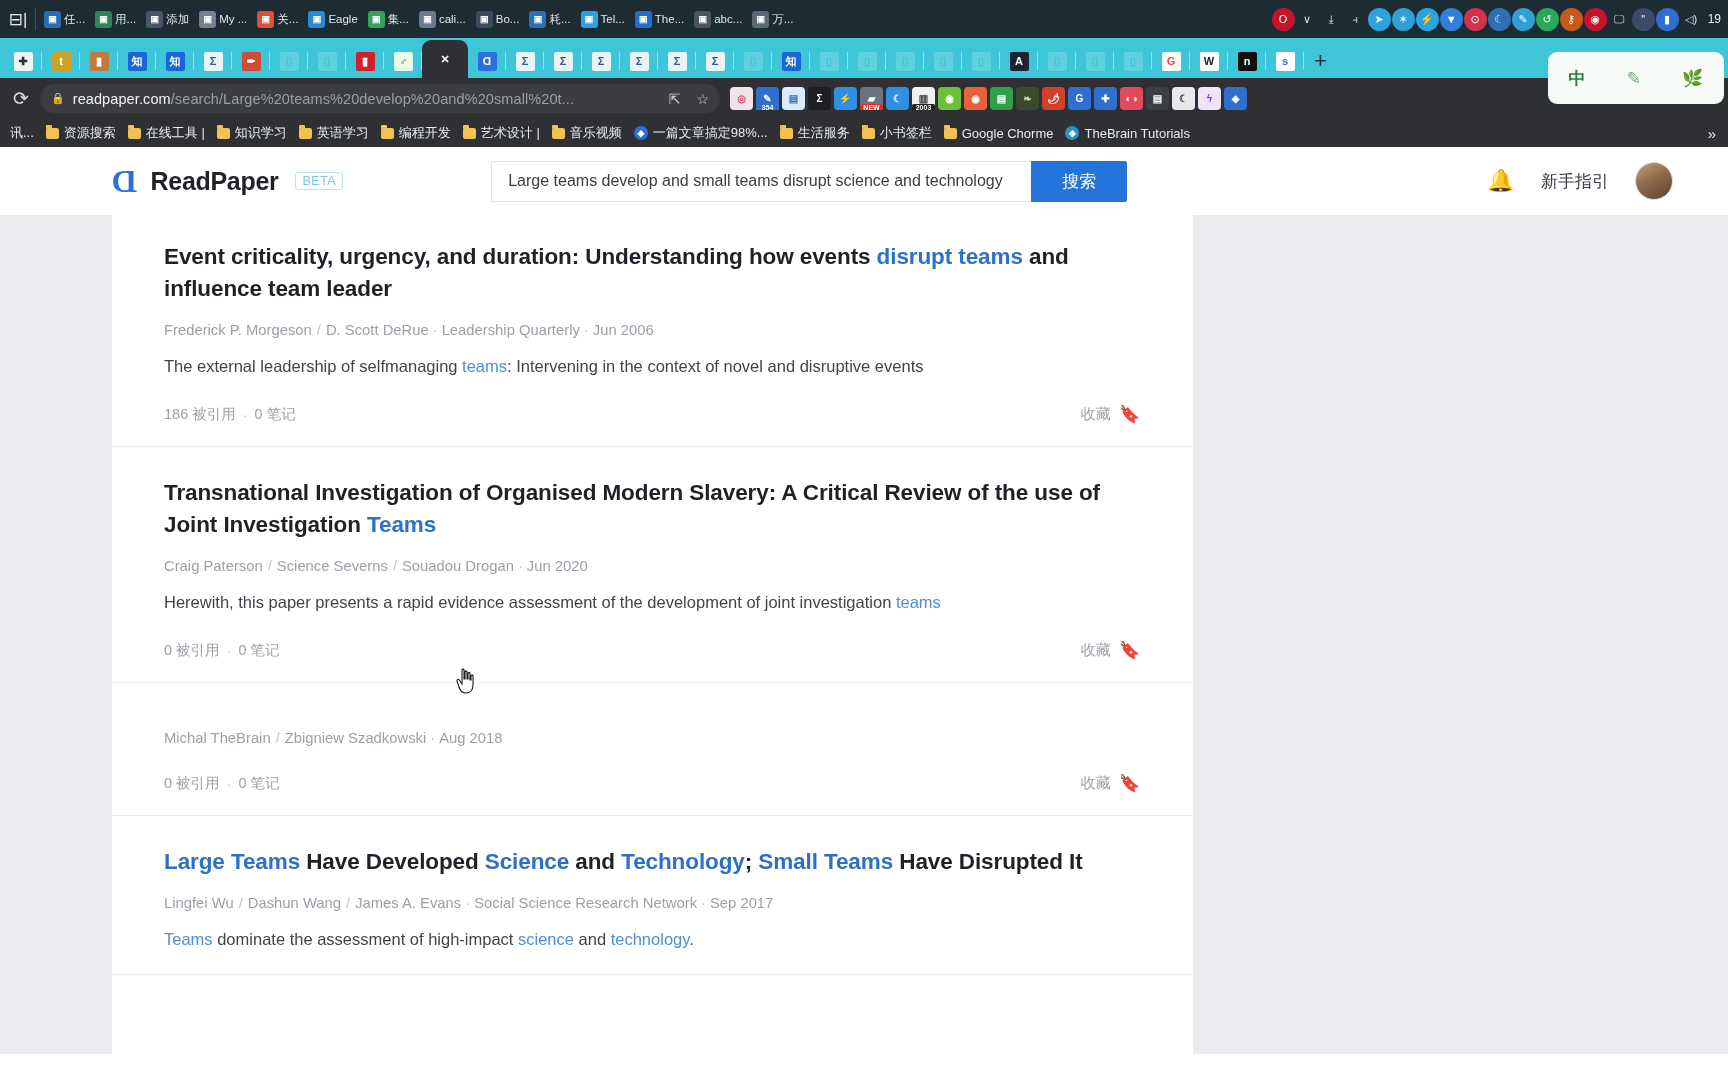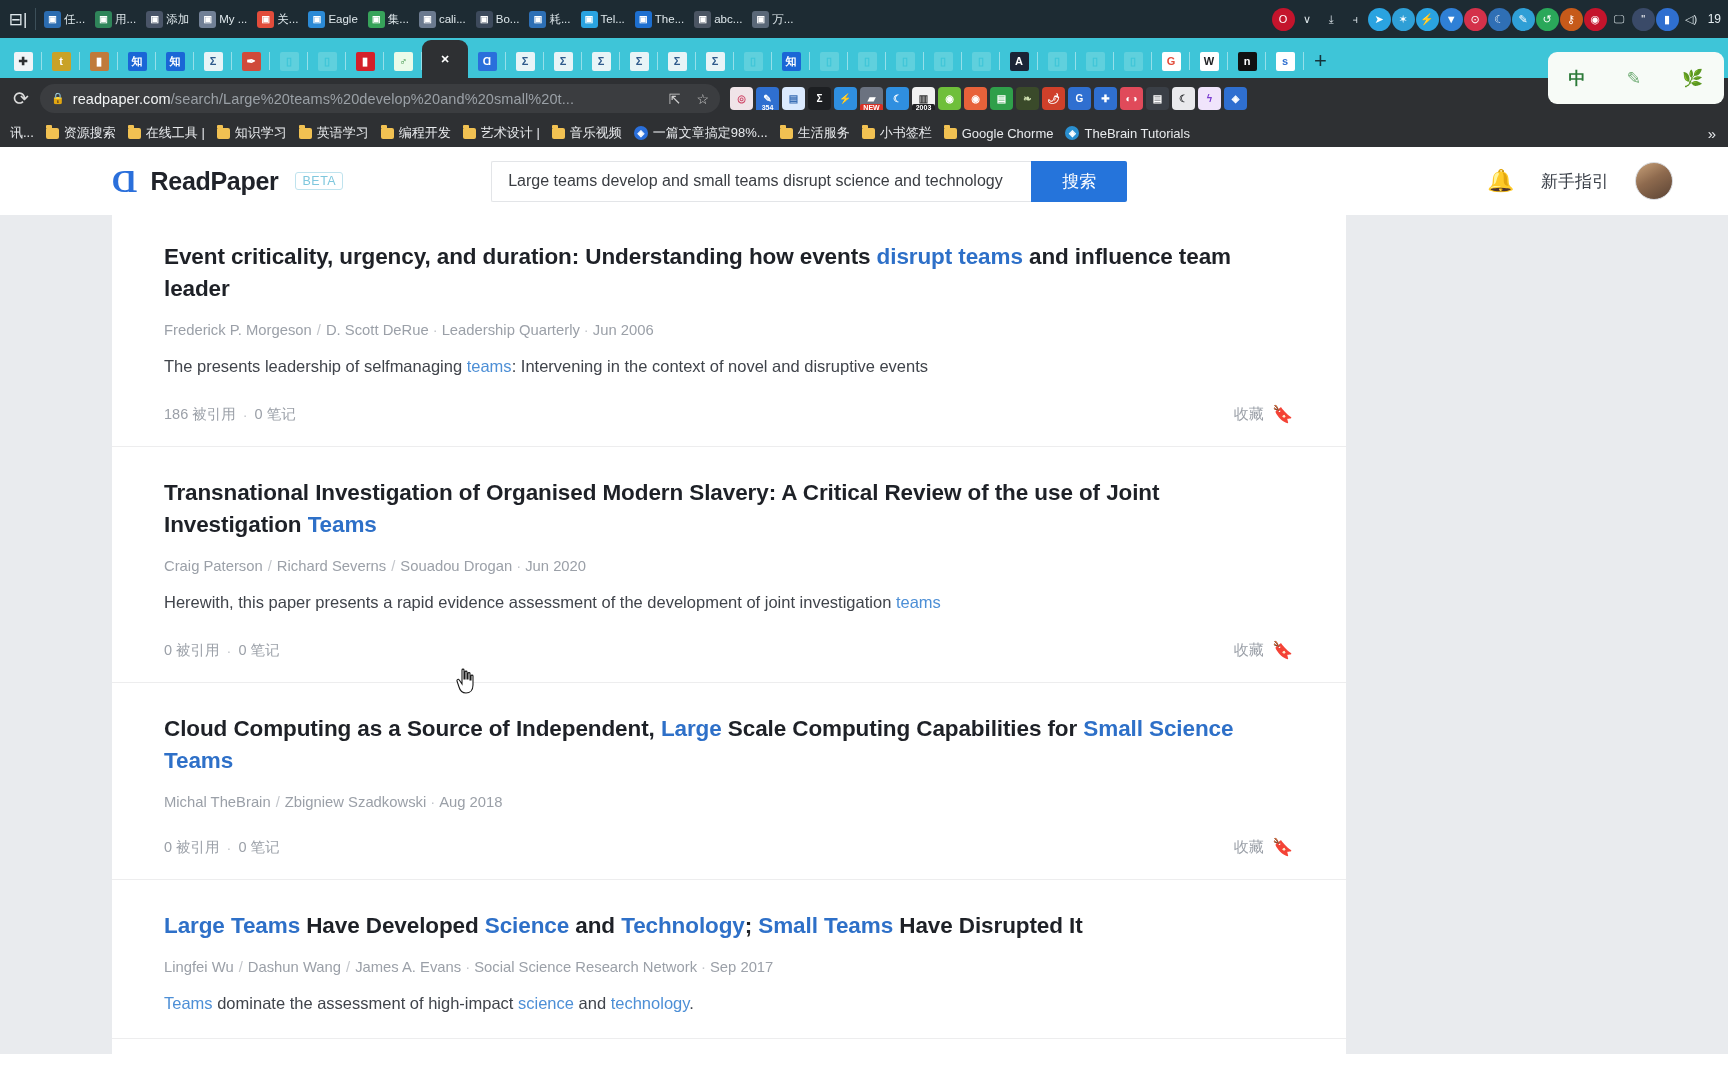--- a/index.html
+++ b/index.html
@@ -204,21 +204,21 @@
   .guide-text { font-size: 17px; color: #3b4049; }
   .avatar {
     width: 38px; height: 38px; border-radius: 50%;
     background: linear-gradient(150deg,#c9a27a 0%,#8e6a4e 45%,#5a4334 100%);
     border: 1px solid #d7d9dd;
   }
 
   .results-card {
     position: absolute;
     left: 112px; top: 68px;
-    width: 1234px;
+    width: 1081px;
     background: #ffffff;
     min-height: 839px;
     padding: 0 0 0 0;
   }
   .result {
     padding: 30px 52px 22px 52px;
     border-bottom: 1px solid #ededee;
   }
   .result:first-child { padding-top: 26px; }
   .r-title {
@@ -613,47 +613,46 @@
       <span class="bell">🔔</span>
       <span class="guide-text">新手指引</span>
       <span class="avatar"></span>
     </div>
   </div>
 
   <div class="results-card" id="results">
       <div class="result">
         <div class="r-title"><span>Event criticality, urgency, and duration: Understanding how events </span><span class="hl">disrupt teams</span><span> and influence team leader</span></div>
         <div class="r-meta"><span>Frederick P. Morgeson</span><span class="sl">/</span><span>D. Scott DeRue</span><span class="dt">·</span><span>Leadership Quarterly</span><span class="dt">·</span><span>Jun 2006</span></div>
-        <div class="r-abs"><span>The presents leadership of selfmanaging </span><span class="hl">teams</span><span>: Intervening in the context of novel and disruptive events</span></div>
+        <div class="r-abs"><span>The external leadership of selfmanaging </span><span class="hl">teams</span><span>: Intervening in the context of novel and disruptive events</span></div>
         <div class="r-foot">
           <span>186 被引用</span>
           <span class="mid-dot">·</span>
           <span>0 笔记</span>
           <span class="fav-btn">
             <span>收藏</span>
             <span class="bm-icon">🔖</span>
           </span>
         </div>
       </div>
       <div class="result">
         <div class="r-title"><span>Transnational Investigation of Organised Modern Slavery: A Critical Review of the use of Joint Investigation </span><span class="hl">Teams</span></div>
-        <div class="r-meta"><span>Craig Paterson</span><span class="sl">/</span><span>Richard Severns</span><span class="sl">/</span><span>Souadou Drogan</span><span class="dt">·</span><span>Jun 2020</span></div>
+        <div class="r-meta"><span>Craig Paterson</span><span class="sl">/</span><span>Science Severns</span><span class="sl">/</span><span>Souadou Drogan</span><span class="dt">·</span><span>Jun 2020</span></div>
         <div class="r-abs"><span>Herewith, this paper presents a rapid evidence assessment of the development of joint investigation </span><span class="hl">teams</span></div>
         <div class="r-foot">
           <span>0 被引用</span>
           <span class="mid-dot">·</span>
           <span>0 笔记</span>
           <span class="fav-btn">
             <span>收藏</span>
             <span class="bm-icon">🔖</span>
           </span>
         </div>
       </div>
       <div class="result">
-        <div class="r-title"><span>Cloud Computing as a Source of Independent, </span><span class="hl">Large</span><span> Scale Computing Capabilities for </span><span class="hl">Small Science Teams</span></div>
         <div class="r-meta"><span>Michal TheBrain</span><span class="sl">/</span><span>Zbigniew Szadkowski</span><span class="dt">·</span><span>Aug 2018</span></div>
         <div class="r-foot">
           <span>0 被引用</span>
           <span class="mid-dot">·</span>
           <span>0 笔记</span>
           <span class="fav-btn">
             <span>收藏</span>
             <span class="bm-icon">🔖</span>
           </span>
         </div>

